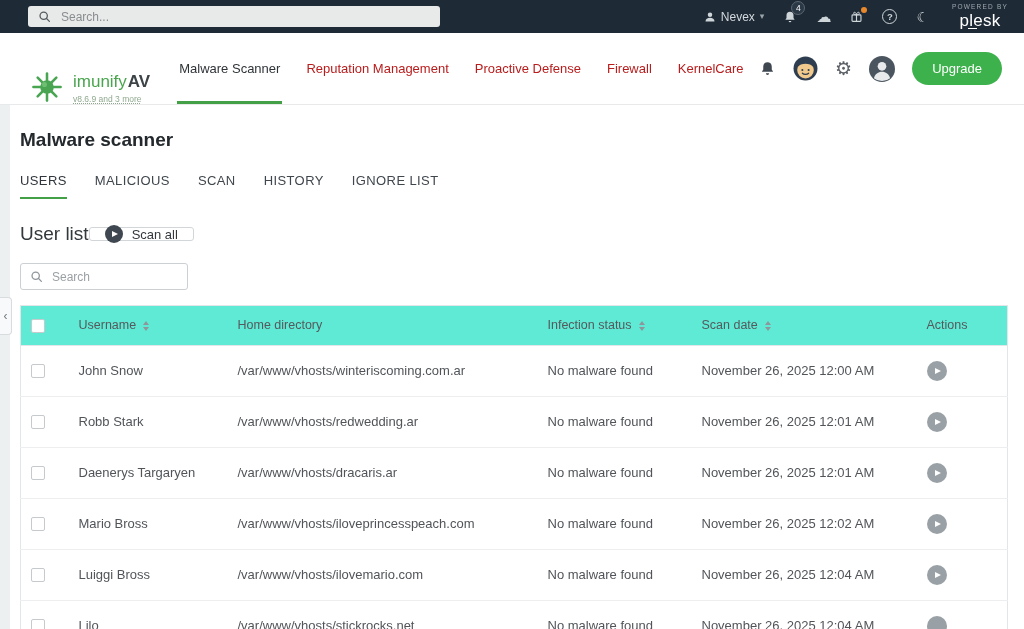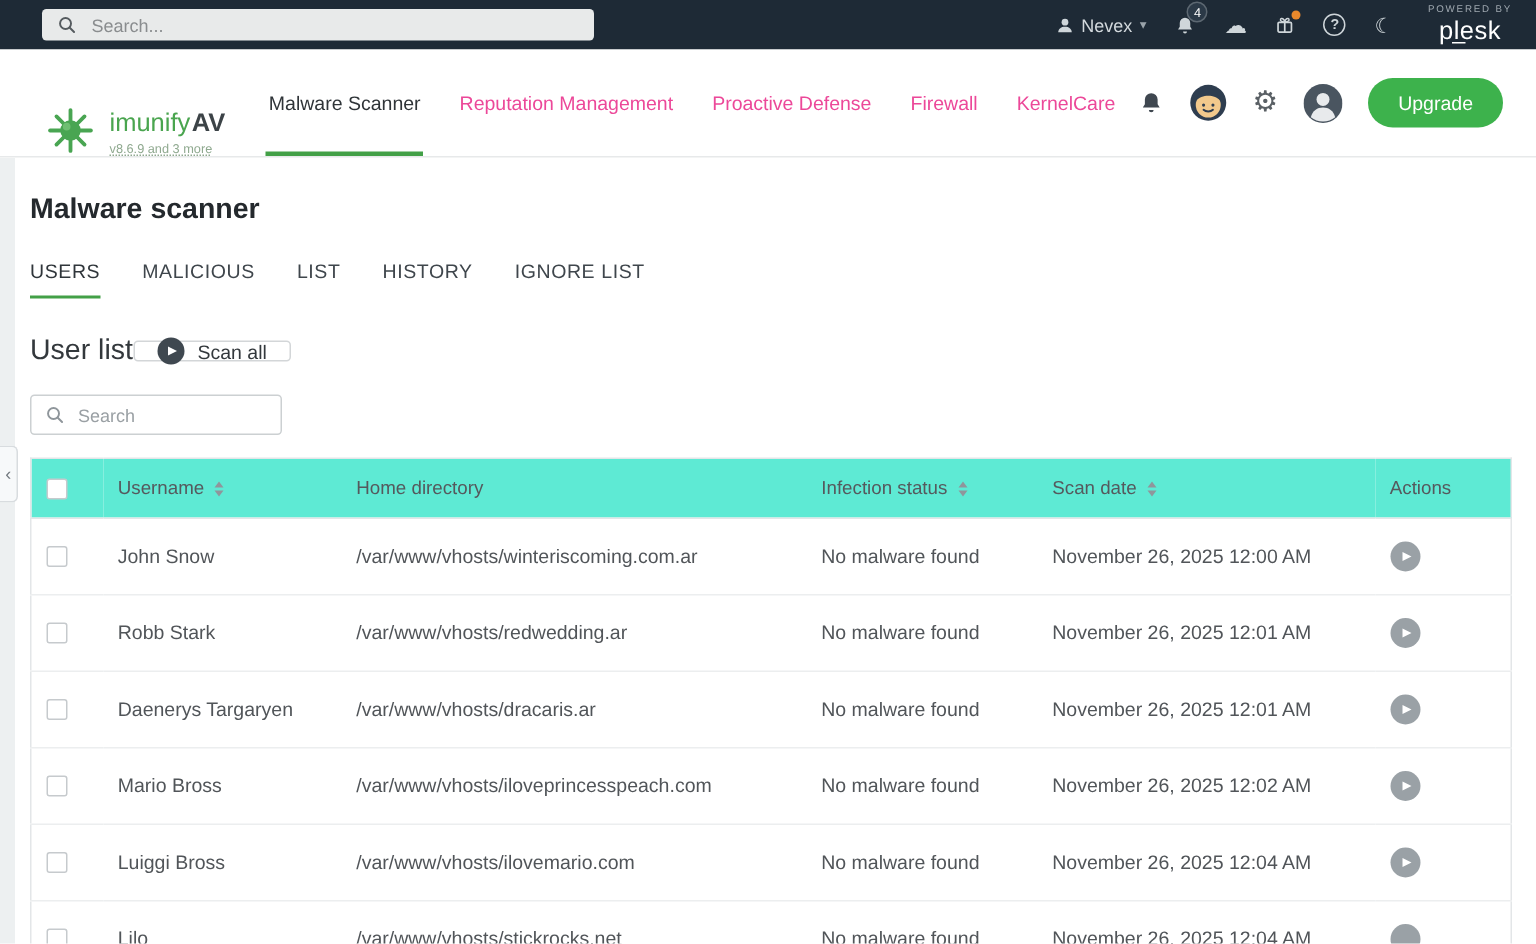--- a/index.html
+++ b/index.html
@@ -10,21 +10,21 @@
     background:#ffffff; color:#3c4247;
   }
 
   
   .topbar {
     height:33px; background:#1e2a36; display:flex; align-items:center;
     padding:0 16px 0 14px; gap:12px;
   }
   .topbar-search {
     display:flex; align-items:center; gap:8px;
-    background:#e8eaea; border-radius:3px; height:21px; width:368px;
+    background:#e8eaea; border-radius:3px; height:21px; width:412px;
     padding:0 10px; margin-left:14px;
   }
   .topbar-search input {
     border:none; background:transparent; outline:none;
     font-size:12px; color:#45494c; width:100%;
     font-family:"Liberation Sans","DejaVu Sans",sans-serif;
   }
   .topbar-search input::placeholder { color:#8a8d8f; }
   .topbar-right { margin-left:auto; display:flex; align-items:center; gap:19px; }
   .tb-user { display:flex; align-items:center; gap:5px; color:#d3d9dd; font-size:12px; cursor:pointer; }
@@ -58,21 +58,21 @@
   .brand-line1 { font-size:17px; }
   .brand-imunify { color:#4aa54f; }
   .brand-av { color:#3c4347; font-weight:700; margin-left:1px; }
   .brand-version {
     font-size:8.5px; color:#8fa98f; margin-top:3px; cursor:pointer;
     text-decoration:underline; text-decoration-style:dotted;
   }
   .app-nav { display:flex; align-items:stretch; }
   .nav-item {
     display:flex; align-items:center; padding:0 13px; font-size:13px;
-    color:#ec4899; position:relative; cursor:pointer; white-space:nowrap;
+    color:#b91c1c; position:relative; cursor:pointer; white-space:nowrap;
   }
   .nav-item.active { color:#2f3438; }
   .nav-item.active::after {
     content:""; position:absolute; left:11px; right:11px; bottom:0;
     height:3px; background:#43a047;
   }
   .appbar-right { margin-left:auto; display:flex; align-items:center; gap:17px; }
   .gear { font-size:19px; color:#5a6065; line-height:1; cursor:pointer; }
   .upgrade-btn {
     background:#3db24c; color:#fff; border:none; border-radius:17px;
@@ -278,21 +278,21 @@
     <span>‹</span>
   </div>
 </div>
 
 <main>
   <h1 class="page-title">Malware scanner</h1>
 
   <div class="tabs">
     <div class="tab active">USERS</div>
     <div class="tab">MALICIOUS</div>
-    <div class="tab">LIST</div>
+    <div class="tab">SCAN</div>
     <div class="tab">HISTORY</div>
     <div class="tab">IGNORE LIST</div>
   </div>
 
   <div class="list-header">
     <h2 class="section-title">User list</h2>
     <button class="scan-all">
       <span class="play-circle">
           <span class="play-tri"></span>
         </span>

